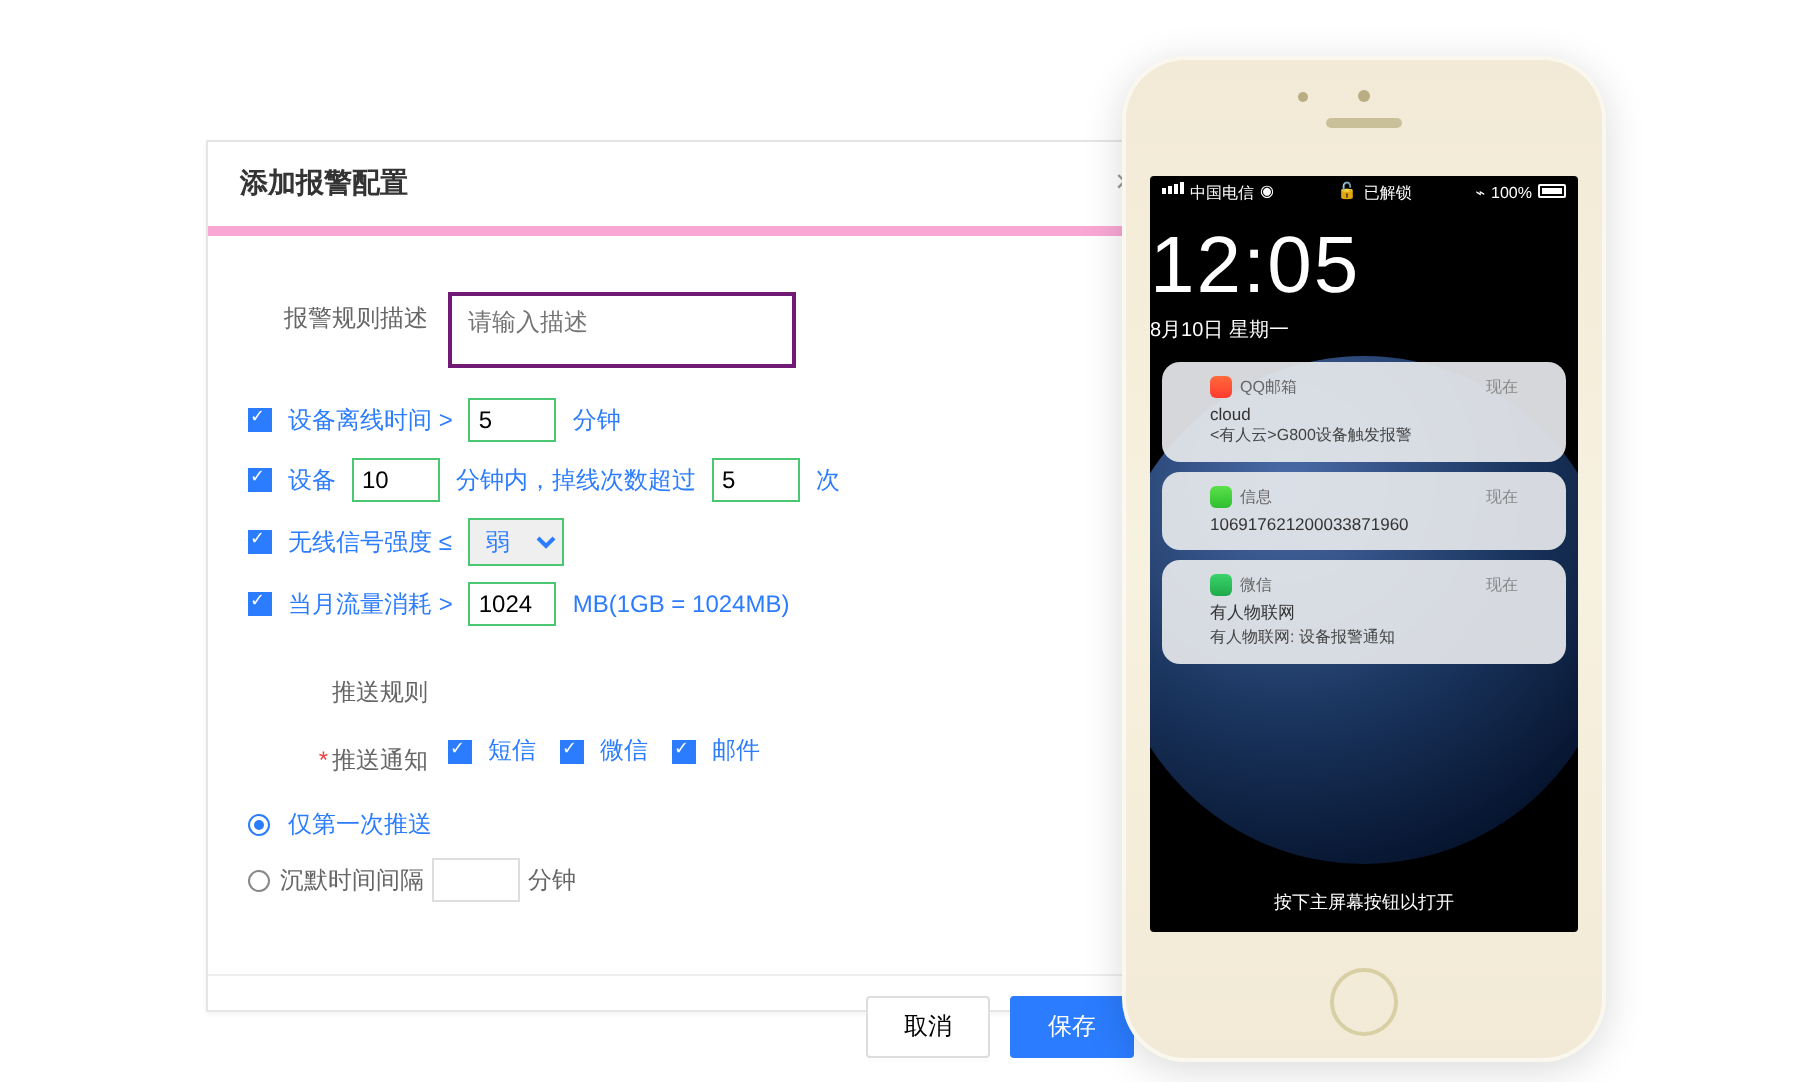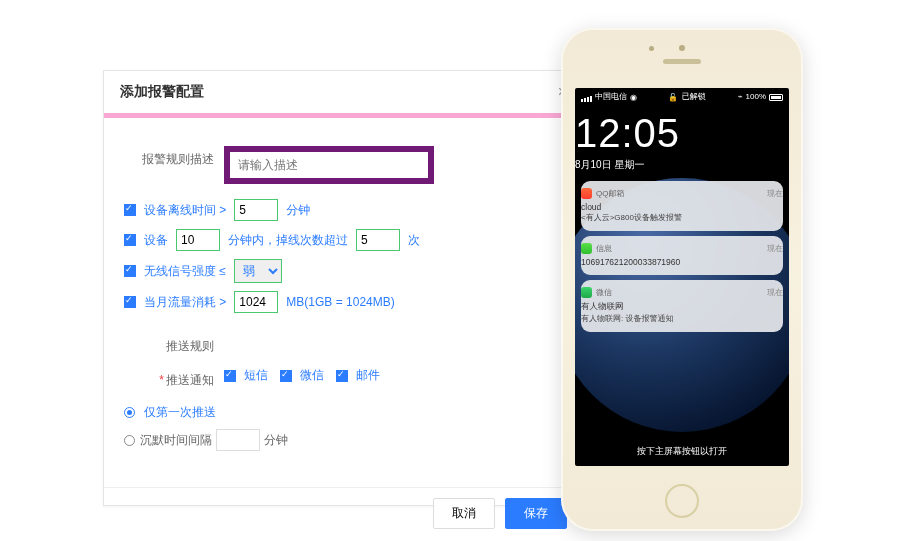--- a/index.html
+++ b/index.html
@@ -8,21 +8,21 @@
 .dialog-head{padding:12px 16px;border-bottom:5px solid #f9a8d4;display:flex;justify-content:space-between;align-items:center}
 .dialog-title{font-size:14px;font-weight:bold;color:#333}
 .dialog-close{color:#999;font-size:16px;cursor:pointer}
 .dialog-body{padding:16px 20px;font-size:12px;color:#555}
 .form-row{display:flex;margin-bottom:12px;align-items:flex-start}
 .label{width:100px;text-align:right;padding-right:10px;padding-top:5px;color:#666;font-size:12px;flex-shrink:0}
 .required:before{content:"*";color:#f04040;margin-right:2px}
 .field{flex:1}
 .input{border:1px solid #4bc771;padding:5px 8px;font-size:12px;color:#333;outline:none;background:#fff}
 .input-wide{width:210px}
-.textarea{border:6px solid #701a75;padding:5px 8px;font-size:12px;color:#0f766e;width:210px;height:38px;resize:none;outline:none}
+.textarea{border:2px solid #701a75;padding:5px 8px;font-size:12px;color:#0f766e;width:174px;height:38px;resize:none;outline:none}
 .cb{width:12px;height:12px;display:inline-block;background:#2b7cff;position:relative;vertical-align:middle;margin-right:4px}
 .cb:after{content:"✓";color:#fff;font-size:9px;position:absolute;top:-1px;left:1px}
 .rule-line{display:flex;align-items:center;flex-wrap:wrap;margin-bottom:8px;font-size:12px}
 .link{color:#2b7cff;margin:0 4px}
 .small-input{width:44px;border:1px solid #4bc771;padding:3px 4px;font-size:12px;text-align:left;margin:0 4px;outline:none}
 .small-plain{width:44px;border:1px solid #ddd;padding:3px 4px;font-size:12px;margin:0 4px;outline:none}
 .select{width:48px;border:1px solid #4bc771;padding:3px 4px;font-size:12px;margin:0 4px;color:#2b7cff;outline:none}
 .radio{width:11px;height:11px;border:1px solid #888;border-radius:50%;display:inline-block;vertical-align:middle;margin-right:5px;position:relative}
 .radio.checked:after{content:"";width:5px;height:5px;background:#2b7cff;border-radius:50%;position:absolute;top:2px;left:2px}
 .radio.checked{border-color:#2b7cff}
@@ -31,26 +31,26 @@
 .btn-primary{background:#2b7cff;color:#fff;border-color:#2b7cff}
 
 
 .phone{position:absolute;left:561px;top:28px;width:242px;height:503px;background:linear-gradient(180deg,#f2ead6 0%,#f7f1df 50%,#f2ead6 100%);border-radius:32px;box-shadow:0 4px 20px rgba(0,0,0,.15), inset 0 0 0 2px rgba(255,255,255,.6)}
 .screen{position:absolute;left:14px;top:60px;width:214px;height:378px;background:#000;border-radius:2px;overflow:hidden}
 .homebtn{position:absolute;left:50%;bottom:13px;transform:translateX(-50%);width:34px;height:34px;border:2px solid #d8cfa5;border-radius:50%}
 .speaker{position:absolute;left:50%;top:31px;transform:translateX(-50%);width:38px;height:5px;background:#c9bf98;border-radius:3px}
 .camera{position:absolute;left:88px;top:18px;width:5px;height:5px;background:#b8ad83;border-radius:50%}
 .sensor{position:absolute;left:50%;top:17px;transform:translateX(-50%);width:6px;height:6px;background:#b8ad83;border-radius:50%}
 .statusbar{display:flex;justify-content:space-between;align-items:center;padding:3px 6px;color:#fff;font-size:8px}
-.statusbar>div{display:flex;align-items:flex-end;gap:3px}
+.statusbar>div{display:flex;align-items:flex-start;gap:3px}
 .clock-area{color:#fff;padding:6px 0 4px}
 .clock{font-size:40px;font-weight:200;letter-spacing:1px}
 .date{font-size:10px;margin-top:2px}
 .earth{position:absolute;left:-20px;top:90px;width:254px;height:254px;border-radius:50%;background:radial-gradient(circle at 35% 25%,#4a6ba8 0%,#1b3660 45%,#06142e 80%);z-index:0}
-.notif{position:relative;z-index:1;margin:5px 6px;background:rgba(229,231,235,.93);border-radius:9px;padding:7px 0;font-size:8px;color:#333}
+.notif{position:relative;z-index:1;margin:5px 6px;background:rgba(229,231,235,.93);border-radius:9px;padding:7px 24px;font-size:8px;color:#333}
 .notif-head{display:flex;align-items:center;gap:4px;margin-bottom:3px}
 .notif-icon{width:11px;height:11px;border-radius:3px;flex-shrink:0}
 .notif-app{color:#666;font-size:8px;flex:1}
 .notif-time{color:#888;font-size:8px}
 .notif-title{font-size:8.5px;font-weight:500;margin-bottom:1px}
 .notif-body{font-size:8px;color:#444;line-height:1.35}
 .unlock{position:absolute;bottom:8px;left:0;right:0;text-align:center;color:#fff;font-size:9px;z-index:1}
 .sig{display:inline-flex;align-items:flex-end;gap:1px}
 .sig span{width:2px;background:#fff;display:inline-block}
 </style>

